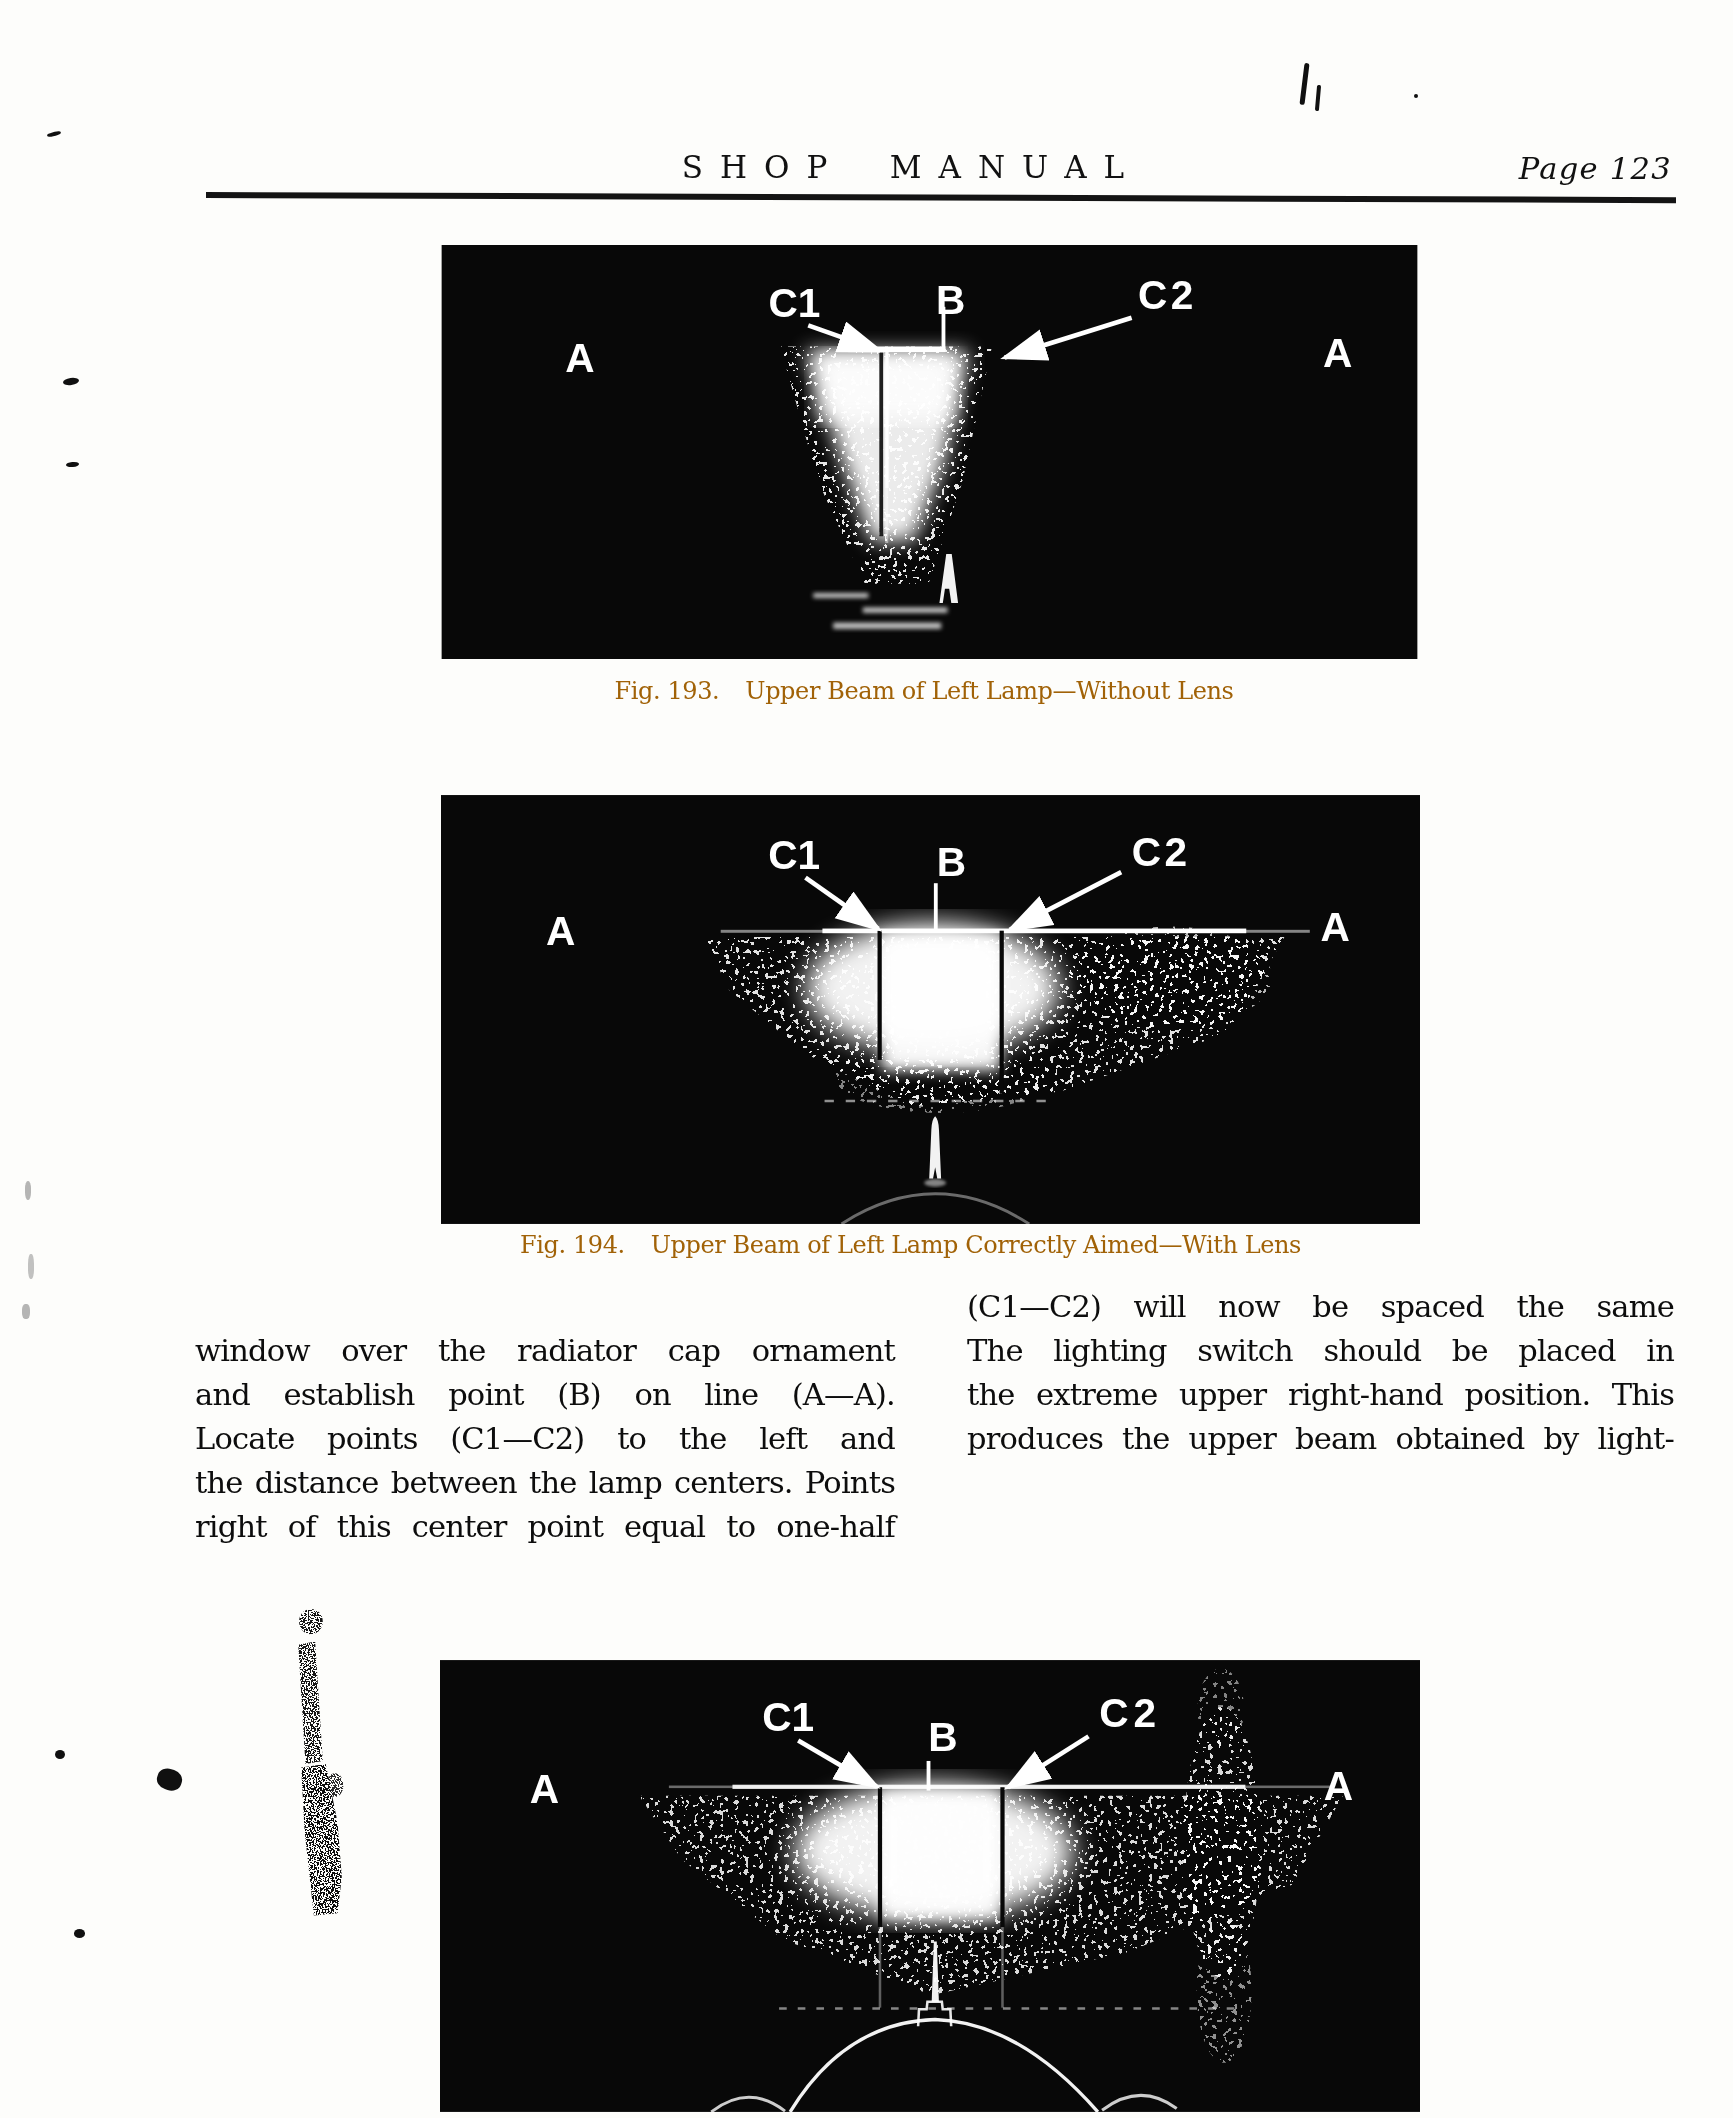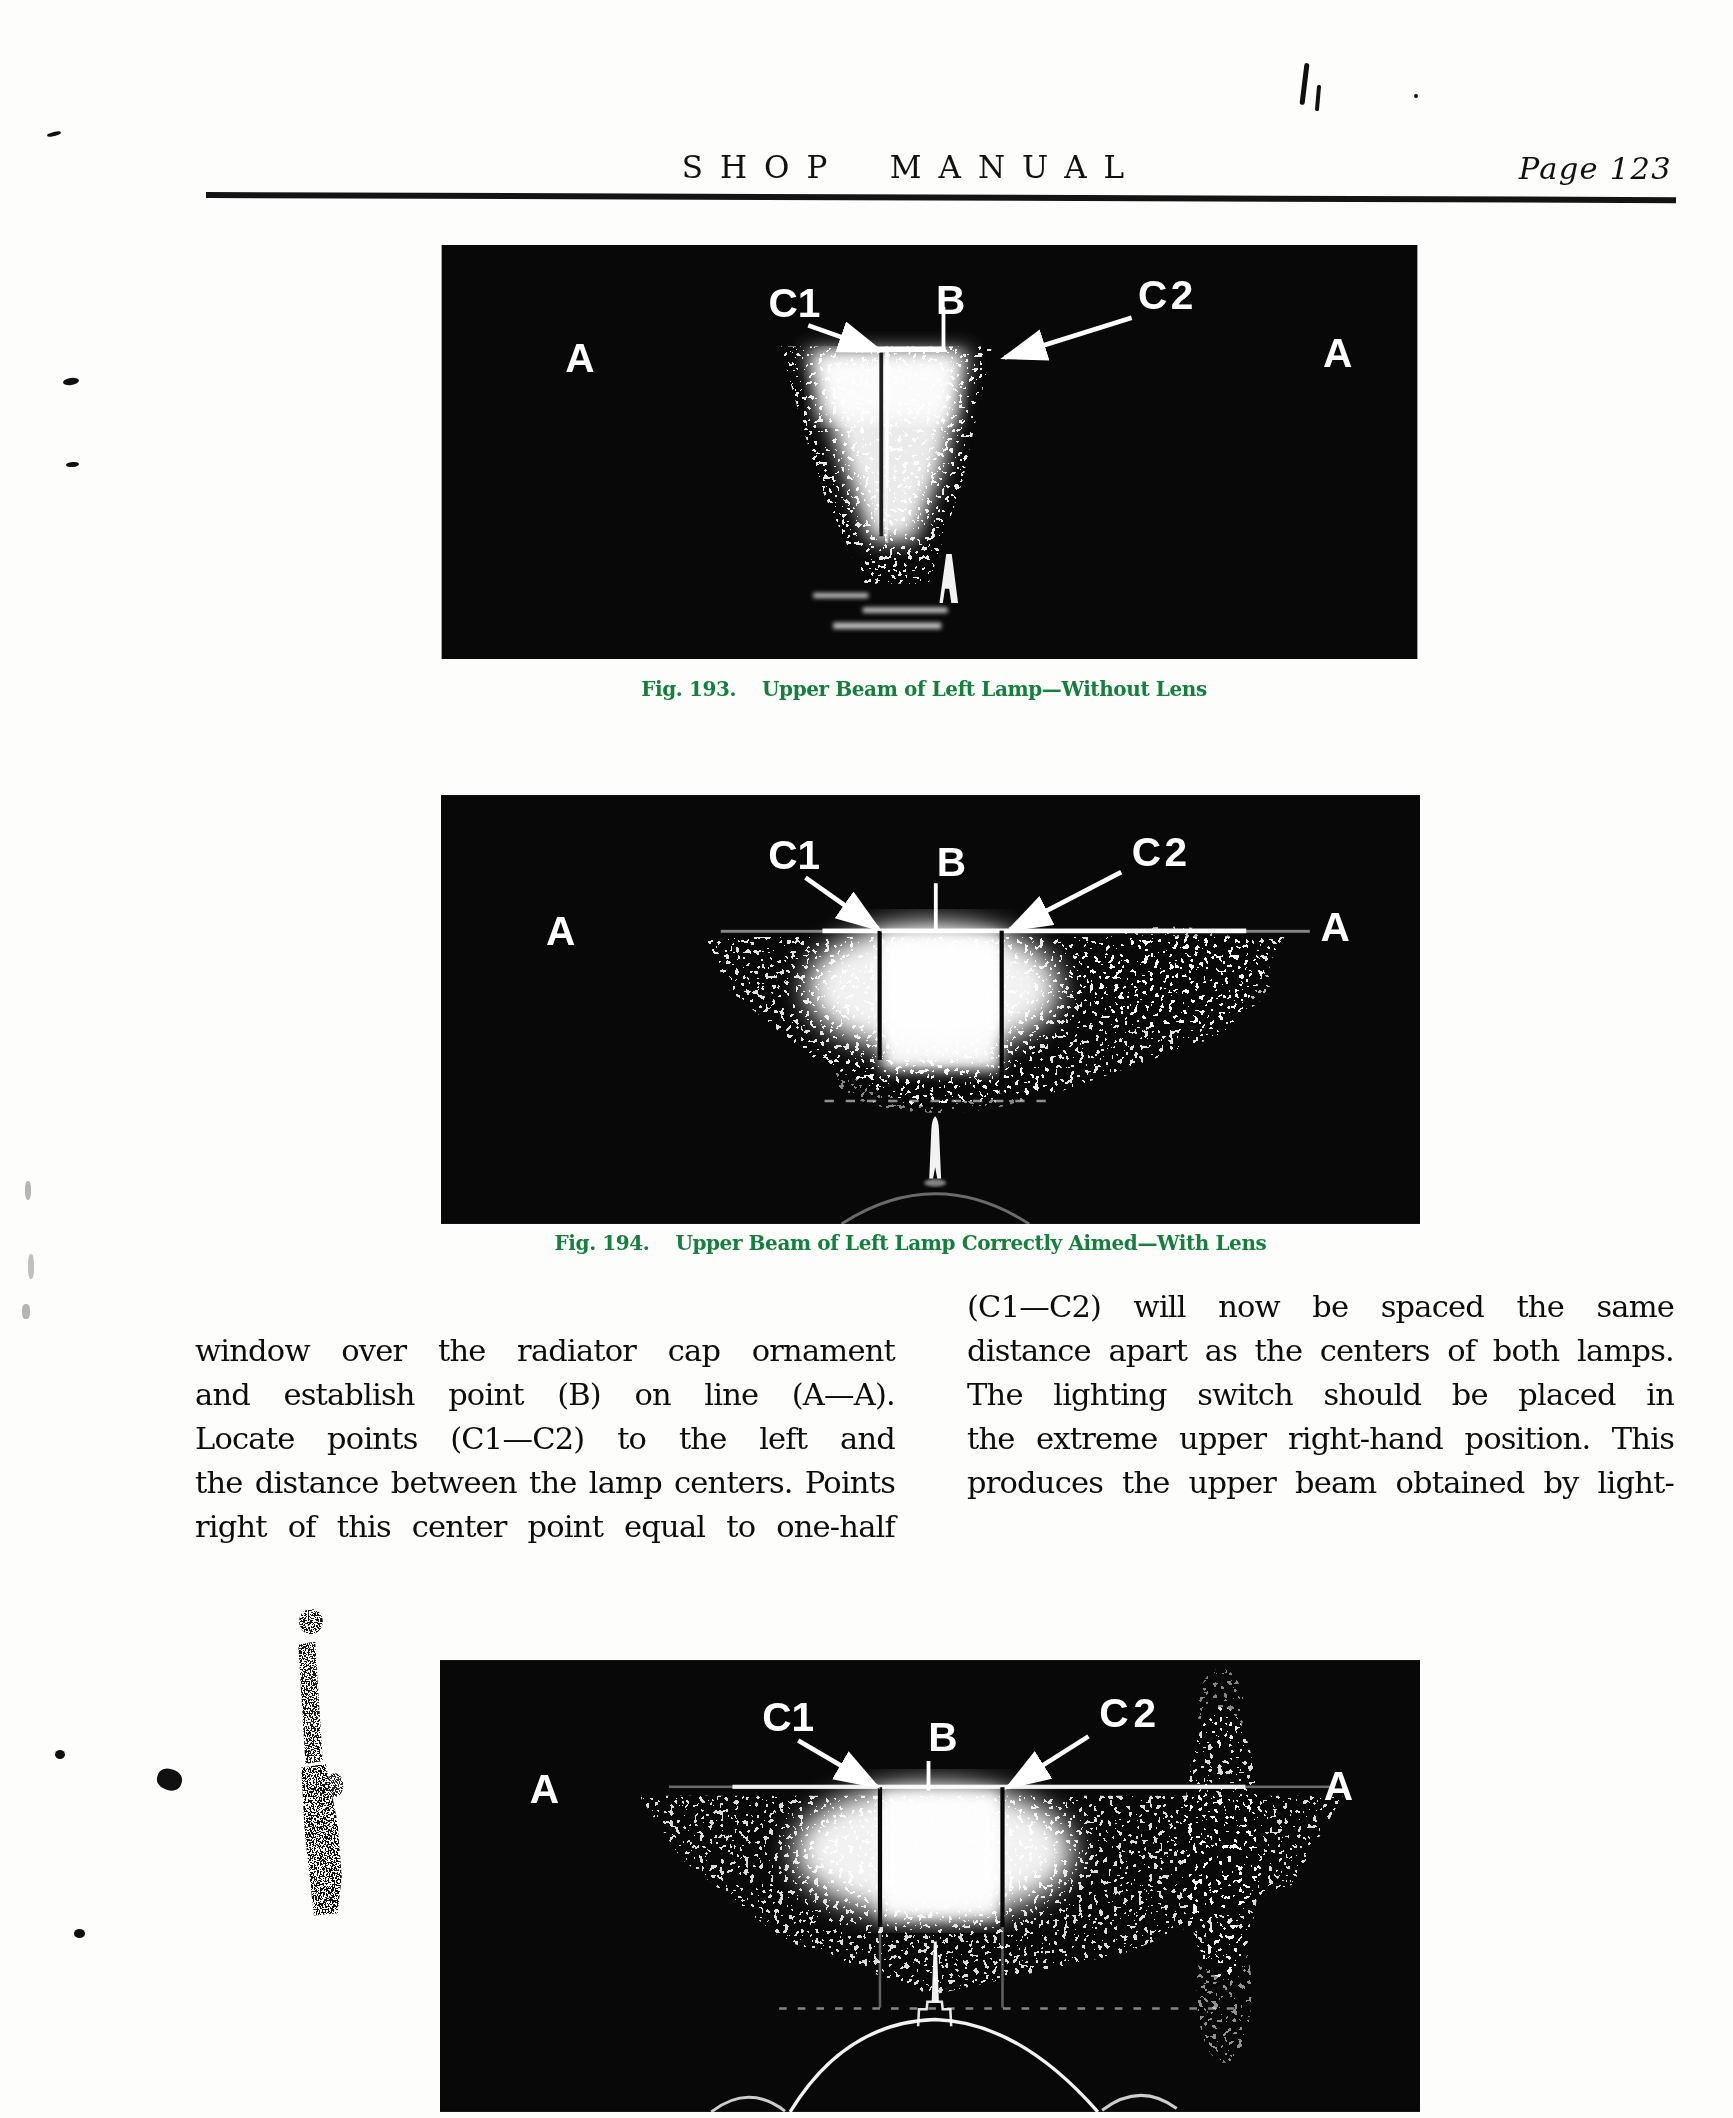--- a/index.html
+++ b/index.html
@@ -19,22 +19,22 @@
   }
   .hdr-rule{
     left:206px;top:192px;width:1470px;height:6px;background:#141414;
     transform:rotate(0.2deg);transform-origin:left center;
   }
   
   .photo{display:block;}
   .plabel{font-family:"Liberation Sans", sans-serif;font-weight:bold;fill:#fff;font-size:96px;}
   
   .caption{
-    font-weight:bold;font-size:20px;letter-spacing:-0.4px;white-space:nowrap;
-    text-align:center;color:#15803d;
+    font-weight:normal;font-size:24px;letter-spacing:-0.4px;white-space:nowrap;
+    text-align:center;color:#a16207;
   }
   .caption .num{margin-right:26px;}
   
   .col{color:#0d0d0d;}
   .bodyline{
     font-size:30.5px;line-height:44px;letter-spacing:-0.8px;word-spacing:-0.8px;
     white-space:nowrap;text-align:justify;text-align-last:justify;
   }
   
   .speck{position:absolute;background:#101010;}
@@ -149,21 +149,20 @@
 
   <div class="abs col" style="left:195px;top:1329px;width:700px;">
     <div class="bodyline">window over the radiator cap ornament</div>
     <div class="bodyline">and establish point (B) on line (A—A).</div>
     <div class="bodyline">Locate points (C1—C2) to the left and</div>
     <div class="bodyline">the distance between the lamp centers. Points</div>
     <div class="bodyline">right of this center point equal to one-half</div>
   </div>
   <div class="abs col" style="left:967px;top:1261px;width:707px;margin-top:24px;">
     <div class="bodyline">(C1—C2) will now be spaced the same</div>
-    <div class="bodyline">distance apart as the centers of both lamps.</div>
     <div class="bodyline">The lighting switch should be placed in</div>
     <div class="bodyline">the extreme upper right-hand position. This</div>
     <div class="bodyline">produces the upper beam obtained by light-</div>
   </div>
 
   <svg class="abs photo" style="left:440px;top:1660px;" width="980" height="452" viewBox="0 0 2312 1066">
     <defs>
       <filter id="g3" x="-10%" y="-10%" width="120%" height="120%">
         <feTurbulence type="fractalNoise" baseFrequency="0.085" numOctaves="2" seed="33" result="n"></feTurbulence>
         <feColorMatrix in="n" type="luminanceToAlpha" result="la"></feColorMatrix>

